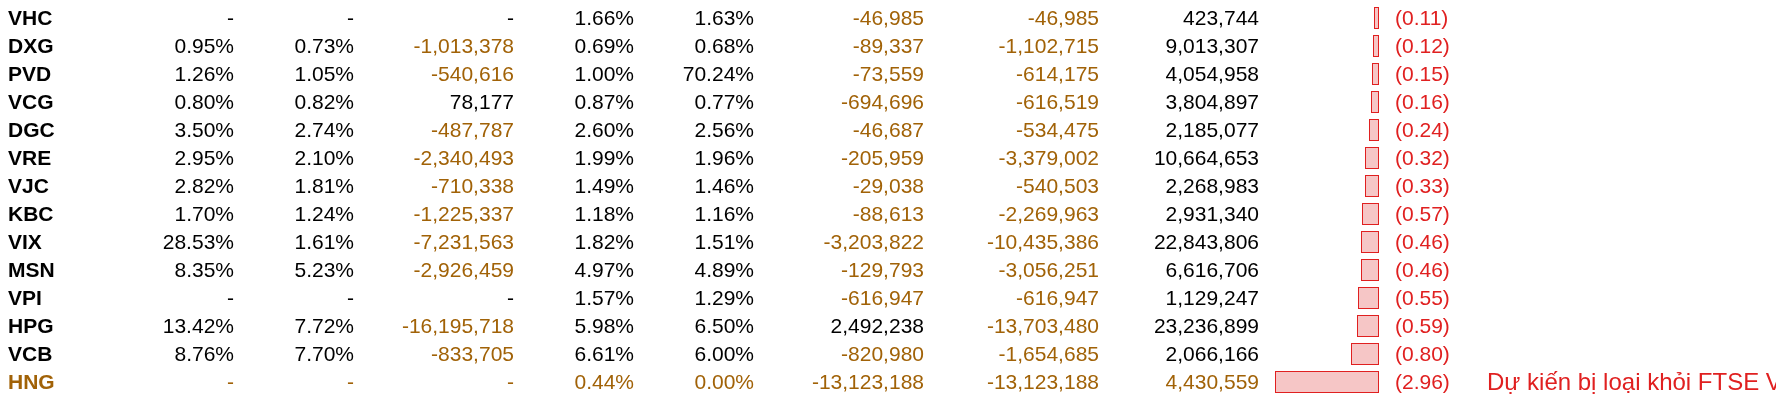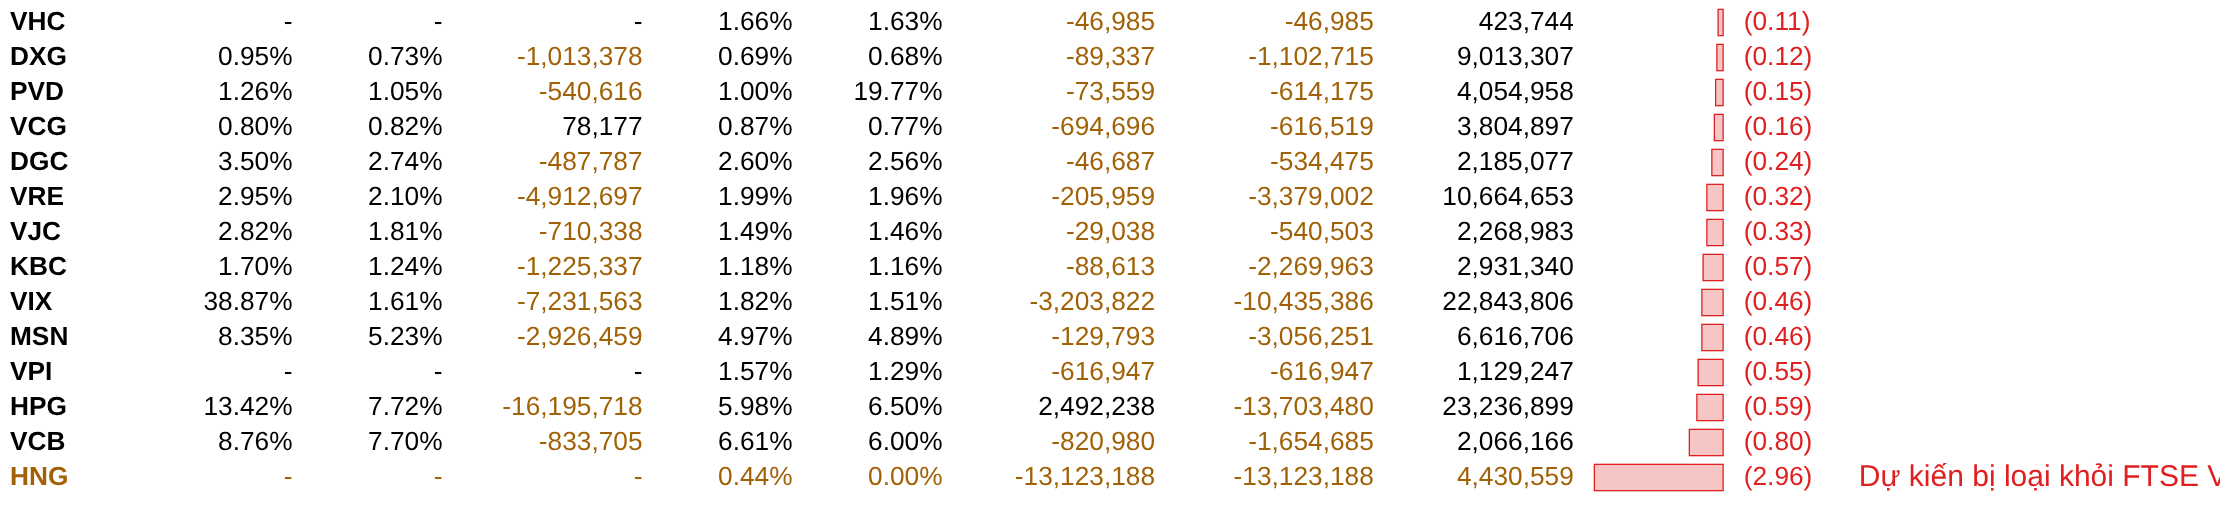--- a/index.html
+++ b/index.html
@@ -136,21 +136,21 @@
           </td>
           <td class="paren">(0.12)</td>
           <td class="note"></td>
         </tr>
         <tr>
           <td class="ticker black">PVD</td>
           <td class="num black">1.26%</td>
           <td class="num black">1.05%</td>
           <td class="num red">-540,616</td>
           <td class="num black">1.00%</td>
-          <td class="num black">19.77%</td>
+          <td class="num black">70.24%</td>
           <td class="num red">-73,559</td>
           <td class="num red">-614,175</td>
           <td class="num black">4,054,958</td>
           <td class="barcell">
             <span class="bar-wrap">
               <span class="bar" style="width: 7%;"></span>
             </span>
           </td>
           <td class="paren">(0.15)</td>
           <td class="note"></td>
@@ -188,21 +188,21 @@
               <span class="bar" style="width: 10%;"></span>
             </span>
           </td>
           <td class="paren">(0.24)</td>
           <td class="note"></td>
         </tr>
         <tr>
           <td class="ticker black">VRE</td>
           <td class="num black">2.95%</td>
           <td class="num black">2.10%</td>
-          <td class="num red">-4,912,697</td>
+          <td class="num red">-2,340,493</td>
           <td class="num black">1.99%</td>
           <td class="num black">1.96%</td>
           <td class="num red">-205,959</td>
           <td class="num red">-3,379,002</td>
           <td class="num black">10,664,653</td>
           <td class="barcell">
             <span class="bar-wrap">
               <span class="bar" style="width: 13%;"></span>
             </span>
           </td>
@@ -240,21 +240,21 @@
           <td class="barcell">
             <span class="bar-wrap">
               <span class="bar" style="width: 16%;"></span>
             </span>
           </td>
           <td class="paren">(0.57)</td>
           <td class="note"></td>
         </tr>
         <tr>
           <td class="ticker black">VIX</td>
-          <td class="num black">38.87%</td>
+          <td class="num black">28.53%</td>
           <td class="num black">1.61%</td>
           <td class="num red">-7,231,563</td>
           <td class="num black">1.82%</td>
           <td class="num black">1.51%</td>
           <td class="num red">-3,203,822</td>
           <td class="num red">-10,435,386</td>
           <td class="num black">22,843,806</td>
           <td class="barcell">
             <span class="bar-wrap">
               <span class="bar" style="width: 17%;"></span>

